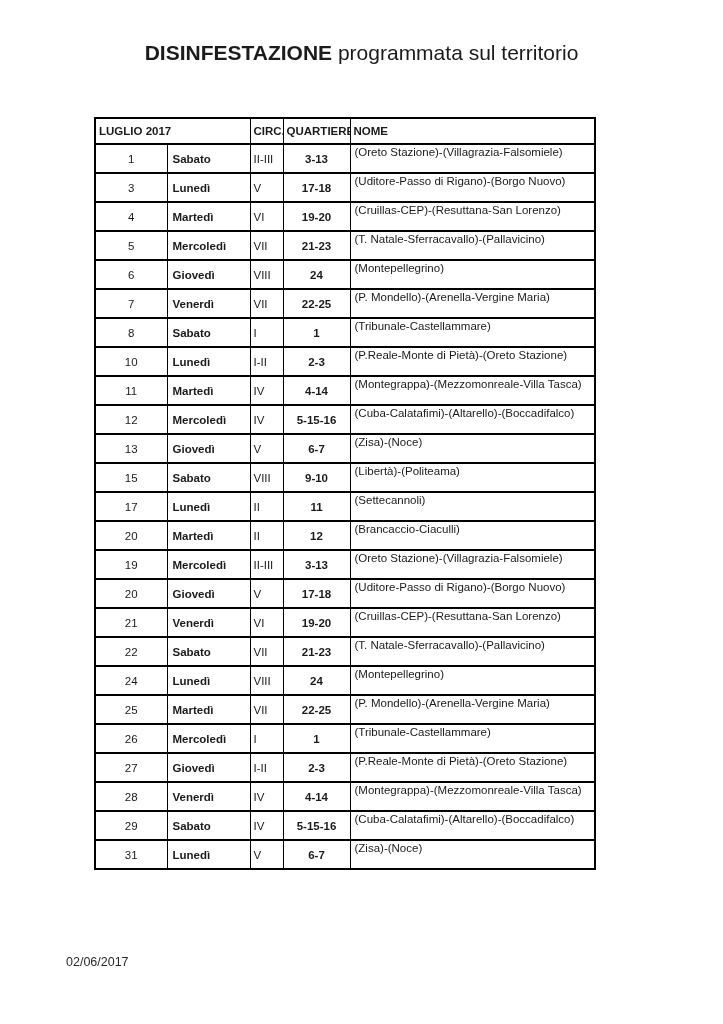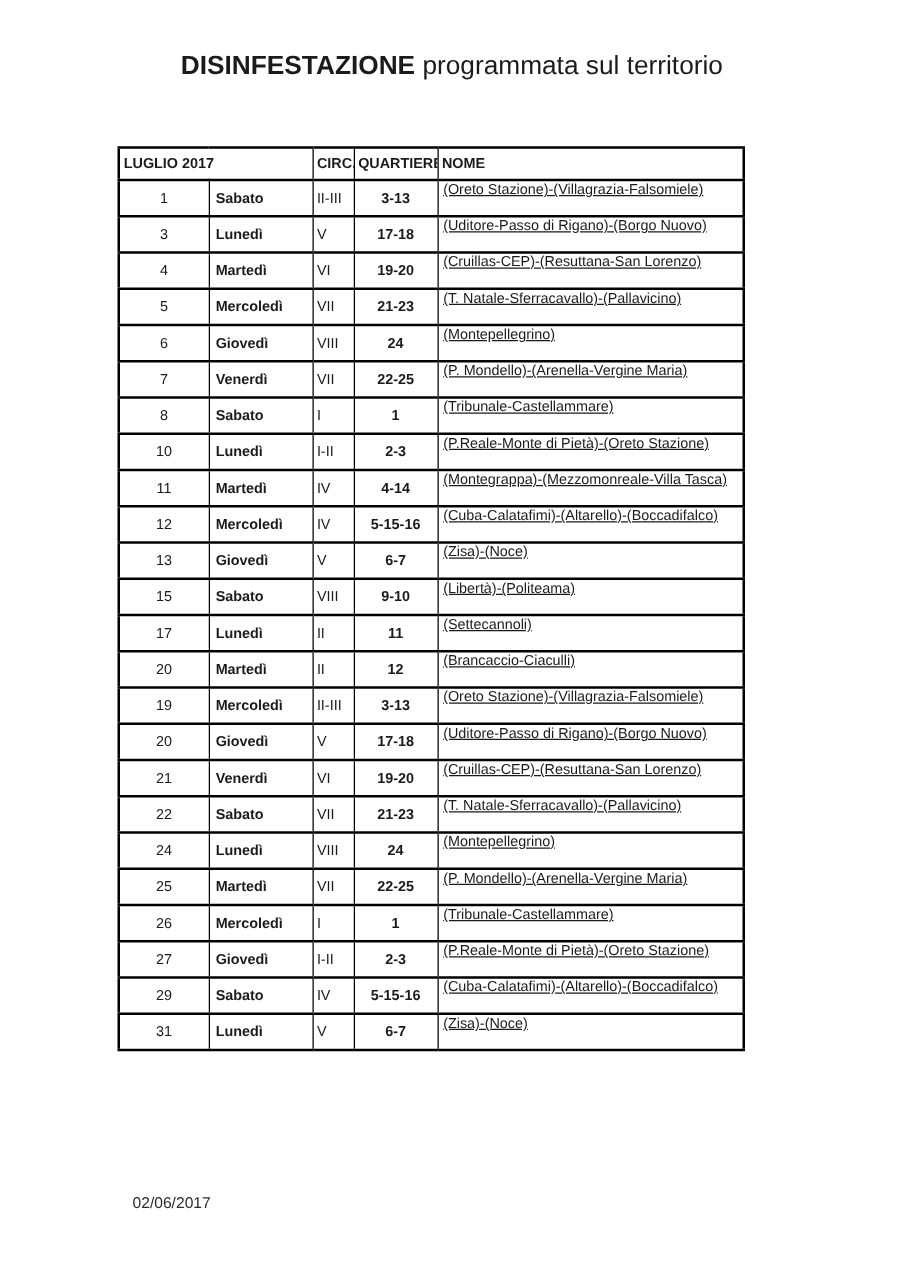--- a/index.html
+++ b/index.html
@@ -52,28 +52,27 @@
     font-weight: bold;
     text-align: left;
     padding: 0 3px;
     font-size: 11.5px;
   }
   table.schedule td { height: 25px; }
   td.c-day      { text-align: center; font-weight: normal; }
   td.c-weekday  { font-weight: bold; padding-left: 5px; }
   td.c-circ     { padding-left: 3px; font-weight: normal; }
   td.c-quart    { text-align: center; font-weight: bold; }
-  td.c-nome     { vertical-align: top; padding: 1px 4px 0 4px; font-weight: normal; text-decoration: underline; }
+  td.c-nome     { vertical-align: top; padding: 1px 4px 0 4px; font-weight: normal; }
   .footer-date {
     position: absolute;
     left: 66px;
     top: 955px;
     font-size: 12.5px;
     color: #2a2a2a;
-    margin-left: 40px;
   }
 </style>
 </head>
 <body>
 
 <div class="page">
 
   <div class="title-block">
     <div><span class="title-bold">DISINFESTAZIONE</span><span> programmata sul territorio</span></div>
   </div>
@@ -265,20 +264,27 @@
     </tr>
 
     <tr>
       <td class="c-day">27</td>
       <td class="c-weekday">Giovedì</td>
       <td class="c-circ">I-II</td>
       <td class="c-quart">2-3</td>
       <td class="c-nome">(P.Reale-Monte di Pietà)-(Oreto Stazione)</td>
     </tr>
 
+    <tr>
+      <td class="c-day">28</td>
+      <td class="c-weekday">Venerdì</td>
+      <td class="c-circ">IV</td>
+      <td class="c-quart">4-14</td>
+      <td class="c-nome">(Montegrappa)-(Mezzomonreale-Villa Tasca)</td>
+    </tr>
 
     <tr>
       <td class="c-day">29</td>
       <td class="c-weekday">Sabato</td>
       <td class="c-circ">IV</td>
       <td class="c-quart">5-15-16</td>
       <td class="c-nome">(Cuba-Calatafimi)-(Altarello)-(Boccadifalco)</td>
     </tr>
 
     <tr>

